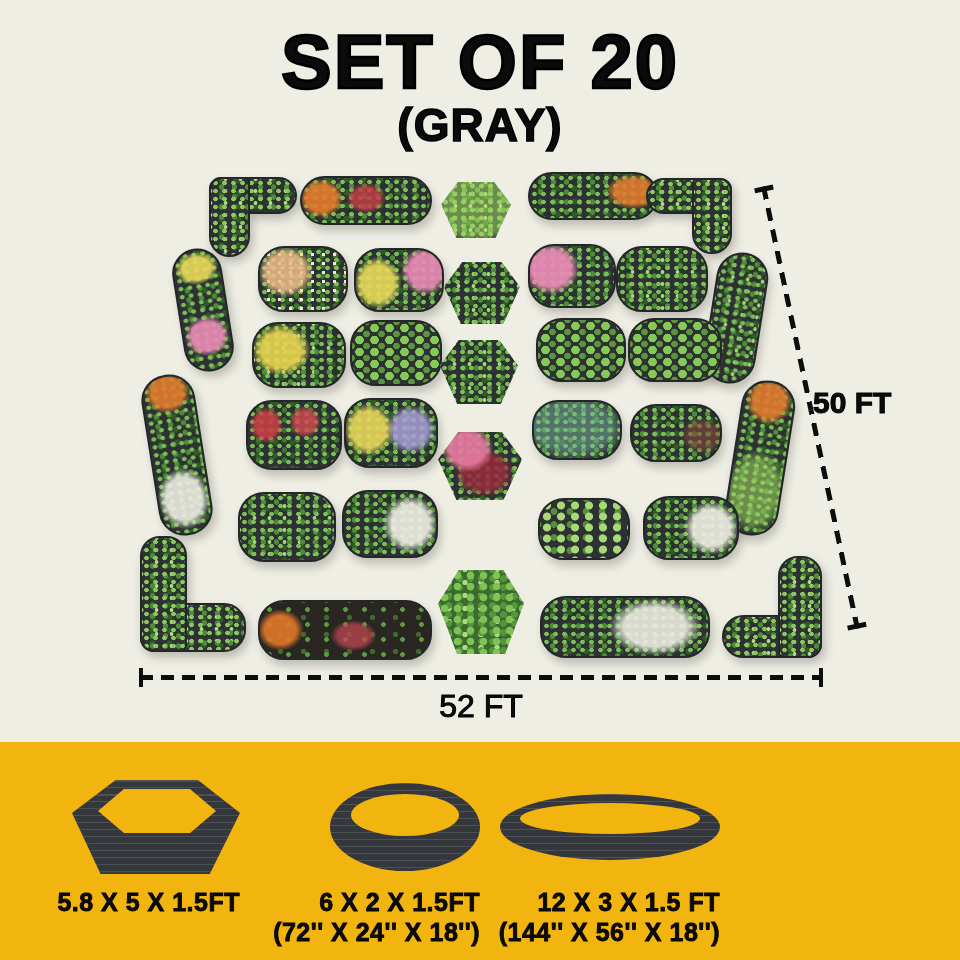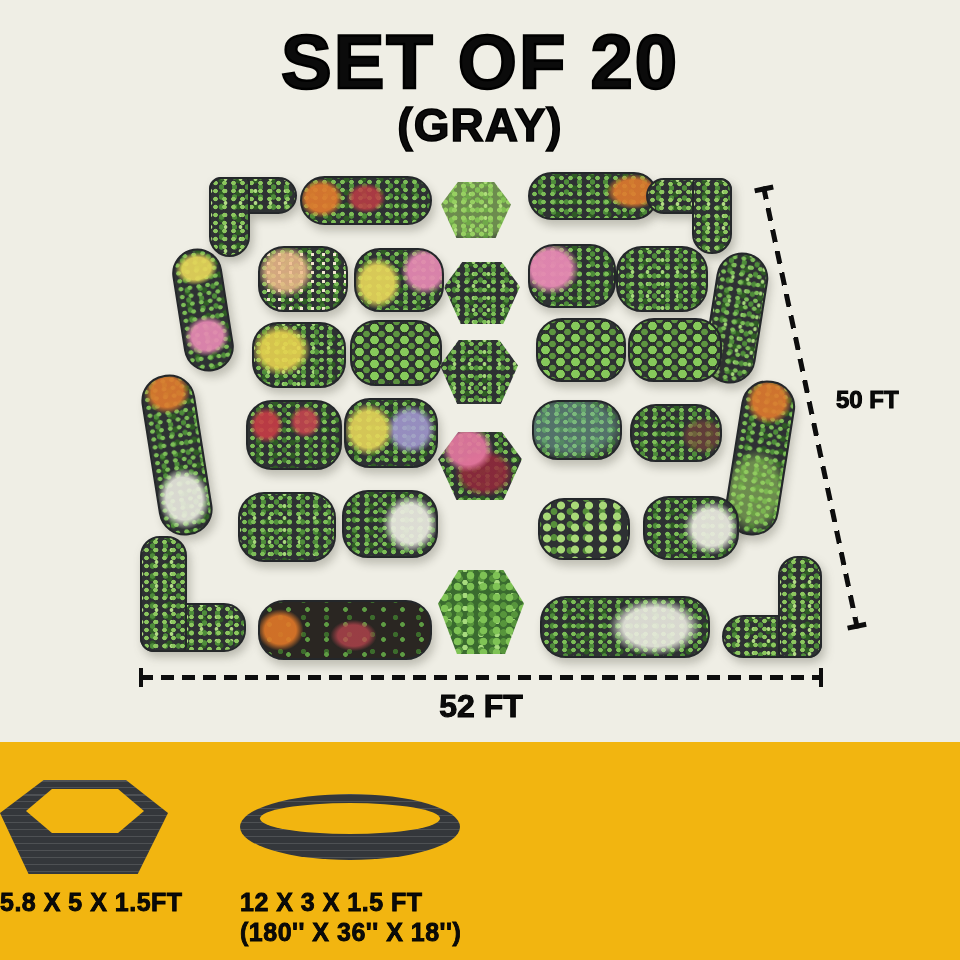--- a/index.html
+++ b/index.html
@@ -215,32 +215,32 @@
     radial-gradient(circle,#57953C 0 3px,rgba(0,0,0,0) 3.8px),
     radial-gradient(circle,#A8DC7E 0 2.4px,rgba(0,0,0,0) 3px);
     background-size:13px 11px,11px 9px,16px 13px;
     background-position:0 0,5px 4px,3px 6px;}
   
   .dim-w{position:absolute;left:140px;top:675px;width:682px;height:5px;
     background:repeating-linear-gradient(90deg,#0D0D0D 0 13px,rgba(0,0,0,0) 13px 21px);}
   .dim-w .tick{position:absolute;top:-7px;width:4px;height:19px;background:#0D0D0D;}
   .dim-w .tick-l{left:-1px;} .dim-w .tick-r{right:-1px;}
   .dim-w-label{position:absolute;left:140px;top:688px;width:682px;text-align:center;
-    font-size:32px;font-weight:700;-webkit-text-stroke:1px #000;}
+    font-size:32px;font-weight:400;-webkit-text-stroke:1px #000;}
   .dim-h{position:absolute;left:761px;top:187px;width:5px;height:452px;
     transform-origin:top left;transform:rotate(-12deg);
     background:repeating-linear-gradient(180deg,#0D0D0D 0 13px,rgba(0,0,0,0) 13px 22px);}
   .dim-h .cap{position:absolute;left:-7px;width:19px;height:5px;background:#0D0D0D;}
   .dim-h .cap-t{top:0;} .dim-h .cap-b{bottom:0;}
-  .dim-h-label{position:absolute;left:836px;top:386px;font-size:24px;font-weight:900;
+  .dim-h-label{position:absolute;left:813px;top:386px;font-size:30px;font-weight:900;
     -webkit-text-stroke:1px #000;white-space:nowrap;}
   
   .legend{position:absolute;left:0;top:742px;width:960px;height:218px;background:#F2B510;
     display:flex;flex-direction:row;}
-  .legend-item{width:240px;display:flex;flex-direction:column;align-items:flex-start;}
+  .legend-item{width:240px;display:flex;flex-direction:column;align-items:flex-end;}
   .li-icon{height:122px;margin-top:24px;display:flex;align-items:center;justify-content:center;}
   .li-ft,.li-in{font-size:25px;font-weight:800;letter-spacing:.5px;white-space:nowrap;
     -webkit-text-stroke:.8px #000;line-height:1.18;}
   .shape{position:relative;}
   .sh-outer{position:absolute;inset:0;background-color:#34373B;
     background-image:repeating-linear-gradient(180deg,rgba(255,255,255,.13) 0 1.5px,rgba(0,0,0,0) 1.5px 7px);}
   .sh-inner{position:absolute;background:#F2B510;}
   .shape-hex{width:168px;height:94px;}
   .shape-hex .sh-outer{clip-path:polygon(26% 0,75% 0,100% 35%,82% 100%,17% 100%,0 35%);}
   .shape-hex .sh-inner{left:26px;top:9px;width:118px;height:44px;
@@ -327,21 +327,31 @@
     <div class="li-icon">
       <div class="shape shape-hex">
         <div class="sh-outer"></div>
         <div class="sh-inner"></div>
       </div>
     </div>
     <div class="li-ft">5.8 X 5 X 1.5FT</div>
   </div>
   <div class="legend-item">
     <div class="li-icon">
+      <div class="shape shape-oval">
+        <div class="sh-outer"></div>
+        <div class="sh-inner"></div>
+      </div>
+    </div>
+    <div class="li-ft">6 X 2 X 1.5FT</div>
+    <div class="li-in">(72'' X 24'' X 18'')</div>
+  </div>
+  <div class="legend-item">
+    <div class="li-icon">
       <div class="shape shape-long">
         <div class="sh-outer"></div>
         <div class="sh-inner"></div>
       </div>
     </div>
     <div class="li-ft">12 X 3 X 1.5 FT</div>
-    <div class="li-in">(180'' X 36'' X 18'')</div>
+    <div class="li-in">(144'' X 56'' X 18'')</div>
   </div>
 </div>
 
 </body></html>

